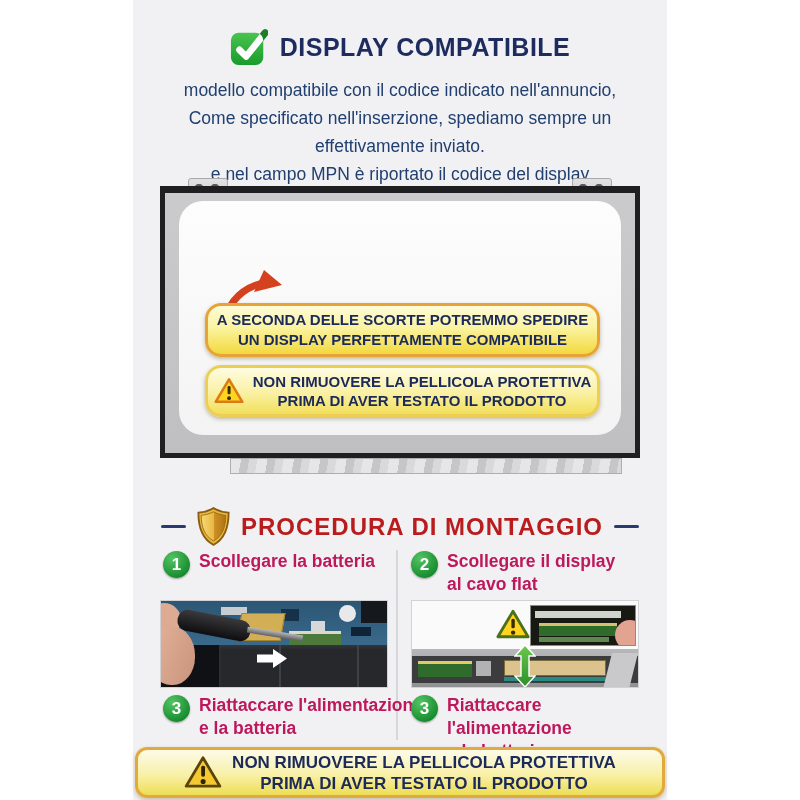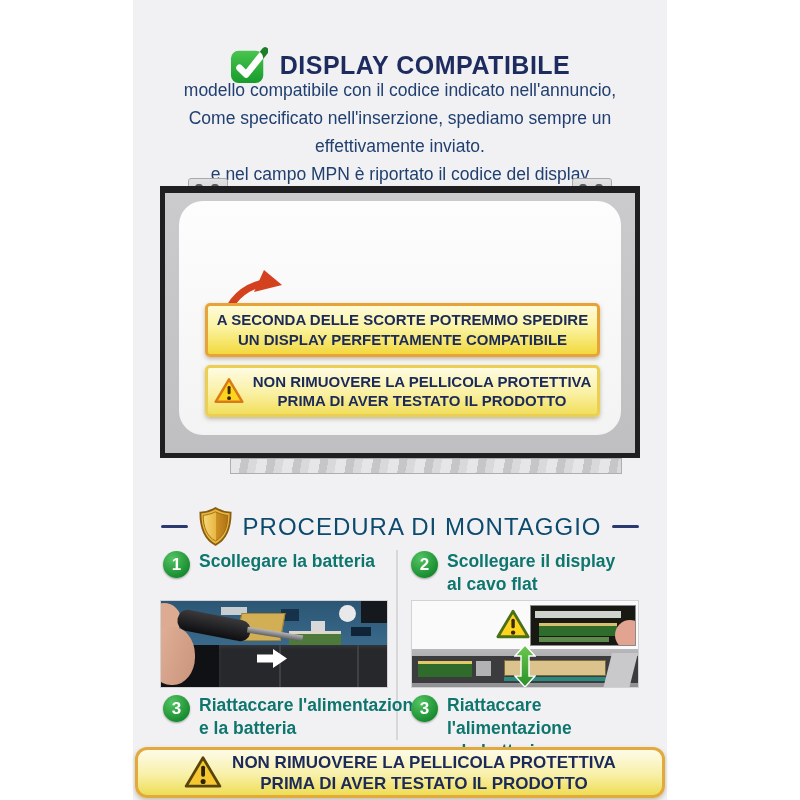--- a/index.html
+++ b/index.html
@@ -2,63 +2,63 @@
 <html><head>
 <meta charset="utf-8">
 <style>
   html,body{margin:0;padding:0;background:#fff;}
   .canvas{position:relative;width:800px;height:800px;background:#ffffff;overflow:hidden;
           font-family:"Liberation Sans",sans-serif;}
   .content{position:absolute;left:133px;top:0;width:534px;height:800px;background:#f1f1f4;}
 
   
   .title-row{position:absolute;top:28px;left:0;width:100%;display:flex;justify-content:center;
-             align-items:center;gap:12px;margin-top:18px;}
+             align-items:center;gap:12px;}
   .title-row .ttl{font-size:25px;font-weight:bold;color:#1d2b5e;letter-spacing:.5px;}
   .intro{position:absolute;top:76px;left:0;width:100%;text-align:center;font-size:17.5px;
          line-height:28px;color:#21406f;}
 
   
   .panel-fig{position:absolute;left:27px;top:178px;width:480px;height:296px;}
   .hinge{position:absolute;top:0;width:40px;height:26px;background:linear-gradient(#e2e2e4,#c9c9cb);
          border:1px solid #a9a9ab;border-radius:3px 3px 0 0;box-sizing:border-box;}
   .hinge .hole{position:absolute;top:5px;width:8px;height:8px;border-radius:50%;
                background:#7b7b7d;box-shadow:inset 0 0 0 2px #5a5a5c;}
   .hinge .hole.h1{left:6px}.hinge .hole.h2{left:22px}
   .hinge-left{left:28px}.hinge-right{right:28px}
   .panel-frame{position:absolute;top:8px;left:0;width:480px;height:272px;box-sizing:border-box;
                background:linear-gradient(#cbcbcd,#bfbfc1);border:5px solid #1f1f21;border-top-width:7px;}
   .panel-white{position:absolute;left:14px;right:14px;top:8px;bottom:18px;border-radius:24px;
                background:linear-gradient(#fdfdfd,#f3f3f4);}
   .foil{position:absolute;left:70px;top:280px;width:390px;height:14px;border:1px solid #aeaeb0;
         background:repeating-linear-gradient(100deg,#e6e6e8 0 10px,#c6c6c8 10px 18px,#d9d9db 18px 26px);}
   .curved-arrow{position:absolute;left:56px;top:92px;width:76px;height:60px;}
-  .banner{box-sizing:border-box;border-radius:5px;display:flex;align-items:center;justify-content:center;
+  .banner{box-sizing:border-box;border-radius:16px;display:flex;align-items:center;justify-content:center;
           box-shadow:0 2px 4px rgba(90,70,0,.35);}
   .banner .blines{display:flex;flex-direction:column;text-align:center;}
   .stock-banner{position:absolute;left:45px;top:125px;width:395px;height:54px;border:3px solid #e8a338;
                 background:linear-gradient(180deg,#fefbd8 0%,#fbf3a0 45%,#f2d93e 100%);}
   .stock-banner .blines{font-size:15px;font-weight:800;line-height:20px;color:#1c2a5a;}
   .film-banner{position:absolute;left:45px;top:187px;width:395px;height:52px;border:3px solid #eccf52;
                background:linear-gradient(180deg,#fefce2 0%,#faf0a2 55%,#f1df5c 100%);gap:9px;}
   .film-banner .blines{font-size:15px;font-weight:800;line-height:19px;color:#1c2a5a;}
 
   
   .assembly-header{position:absolute;top:507px;left:0;width:100%;box-sizing:border-box;padding:0 28px;
                    display:flex;align-items:center;gap:11px;}
   .assembly-header .hr{flex:1;height:3px;background:#2a3a6e;border-radius:2px;}
-  .assembly-header .atitle{font-size:24px;font-weight:normal;color:#0c4a6e;letter-spacing:1px;white-space:nowrap;}
+  .assembly-header .atitle{font-size:24px;font-weight:bold;color:#b91c1c;letter-spacing:1px;white-space:nowrap;}
   .col-divider{position:absolute;left:263px;top:550px;width:2px;height:190px;background:#d7d7da;}
 
   .step{position:absolute;display:flex;gap:9px;align-items:flex-start;}
   .badge{width:27px;height:27px;border-radius:50%;flex:0 0 27px;margin-top:1px;
          background:radial-gradient(circle at 35% 28%,#53c463,#168a2e 75%);
          color:#fff;font-weight:bold;font-size:17px;display:flex;align-items:center;justify-content:center;
          box-shadow:0 1px 2px rgba(0,0,0,.35);}
-  .step .slines{font-size:17.5px;font-weight:600;line-height:23px;color:#0f766e;}
+  .step .slines{font-size:17.5px;font-weight:600;line-height:23px;color:#be185d;}
   .step1{left:30px;top:550px}.step2{left:278px;top:550px}
   .step3L{left:30px;top:694px}.step3R{left:278px;top:694px}
 
   
   .photo{position:absolute;top:600px;width:228px;height:88px;box-sizing:border-box;
          border:1px solid #d2d2d4;overflow:hidden;background:#fff;}
   .photo1{left:27px;background:#20262c;}
   .p1-pcb{position:absolute;left:0;top:0;width:228px;height:46px;background:linear-gradient(#2c5674,#3a6a8c);}
   .p1-chip{position:absolute;background:#16324a;}
   .p1-chip.a{left:120px;top:8px;width:18px;height:12px}

